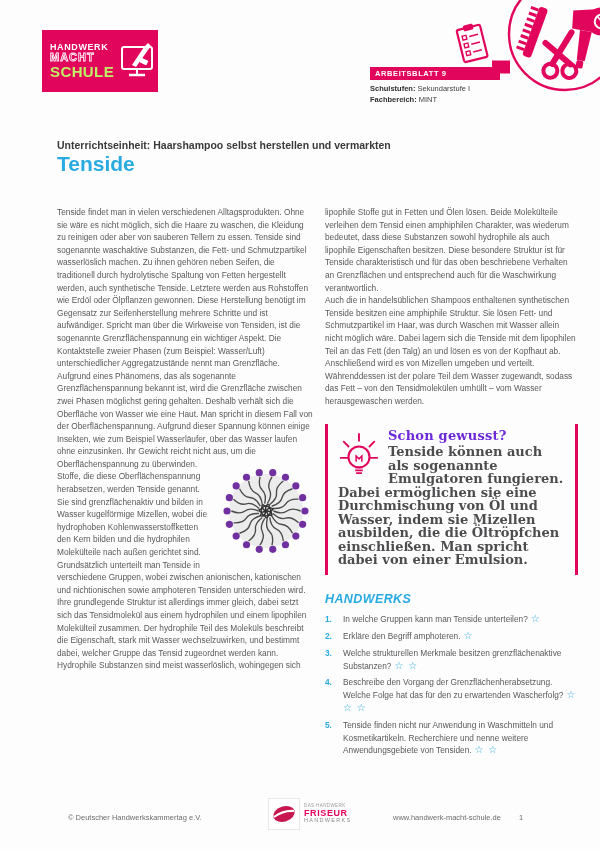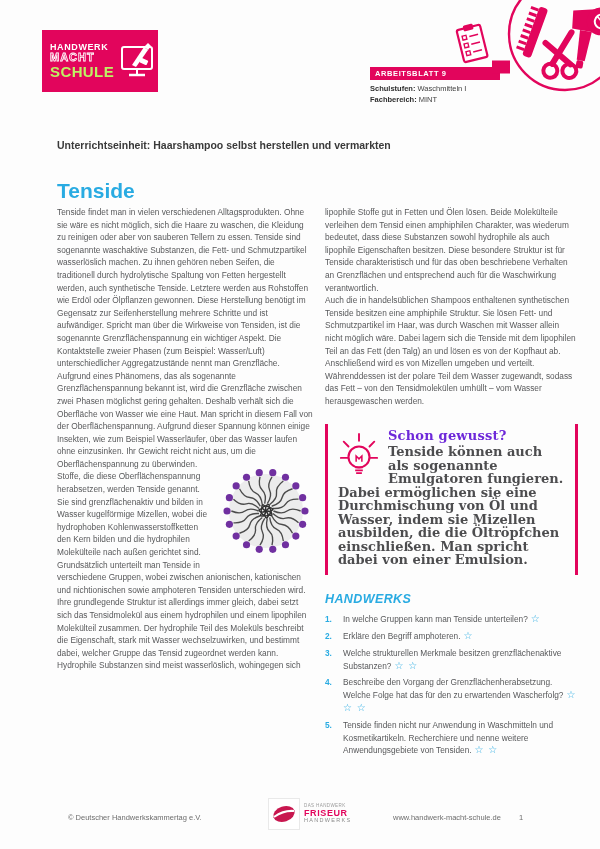--- a/index.html
+++ b/index.html
@@ -20,21 +20,21 @@
   .badge-banner{position:absolute;left:0;top:45px;width:130px;height:13px;background:#e2055c;
                 color:#fff;font-weight:bold;font-size:7.5px;letter-spacing:.6px;
                 display:flex;align-items:center;padding-left:5px;box-sizing:border-box;}
   .badge-meta{position:absolute;left:0;top:61px;font-size:7.5px;color:#3f3f3f;line-height:11px;white-space:nowrap;}
   .badge-meta b{color:#2e2e2e;}
 
   .deco-circle{position:absolute;left:492px;top:-24px;}
 
   
   .kicker{position:absolute;left:57px;top:139px;font-size:10.5px;font-weight:bold;color:#3a3a3a;}
-  .main-heading{position:absolute;left:57px;top:152px;font-size:21px;font-weight:bold;color:#29abe2;margin-top:27px;}
+  .main-heading{position:absolute;left:57px;top:152px;font-size:21px;font-weight:bold;color:#29abe2;}
 
   
   .col{position:absolute;top:206px;font-size:8.3px;line-height:12.6px;color:#58595b;text-align:left;}
   .col-left{left:57px;width:256px;}
   .col-right{left:325px;width:253px;}
   .col p{margin:0;}
   .micelle-float{float:right;width:94px;height:94px;margin:-6px 0 2px 6px;}
 
   
   .infobox{margin-top:16px;border-left:3px solid #e2055c;border-right:3px solid #e2055c;
@@ -91,21 +91,21 @@
       <rect x="12" y="2" width="10" height="6" rx="1.5" fill="#e2055c"></rect>
       <rect x="9" y="12" width="4" height="4" fill="none" stroke="#e2055c" stroke-width="1.4"></rect>
       <line x1="16" y1="14" x2="25" y2="14" stroke="#e2055c" stroke-width="1.6"></line>
       <rect x="9" y="20" width="4" height="4" fill="none" stroke="#e2055c" stroke-width="1.4"></rect>
       <line x1="16" y1="22" x2="25" y2="22" stroke="#e2055c" stroke-width="1.6"></line>
       <rect x="9" y="28" width="4" height="4" fill="none" stroke="#e2055c" stroke-width="1.4"></rect>
       <line x1="16" y1="30" x2="25" y2="30" stroke="#e2055c" stroke-width="1.6"></line>
     </svg>
     <div class="badge-banner">ARBEITSBLATT 9</div>
     <div class="badge-meta">
-      <div><b>Schulstufen:</b> <span>Waschmitteln I</span></div>
+      <div><b>Schulstufen:</b> <span>Sekundarstufe I</span></div>
       <div><b>Fachbereich:</b> <span>MINT</span></div>
     </div>
   </div>
 
   <svg class="deco-circle" width="140" height="130" viewBox="0 0 140 130">
     <circle cx="73" cy="58" r="56" fill="none" stroke="#e2055c" stroke-width="2.4"></circle>
     <line x1="-100" y1="91" x2="18" y2="91" stroke="#e2055c" stroke-width="13"></line>
 
     <g transform="rotate(20 42 58)">
       <rect x="38" y="30" width="9" height="52" rx="3" fill="#e2055c"></rect>

